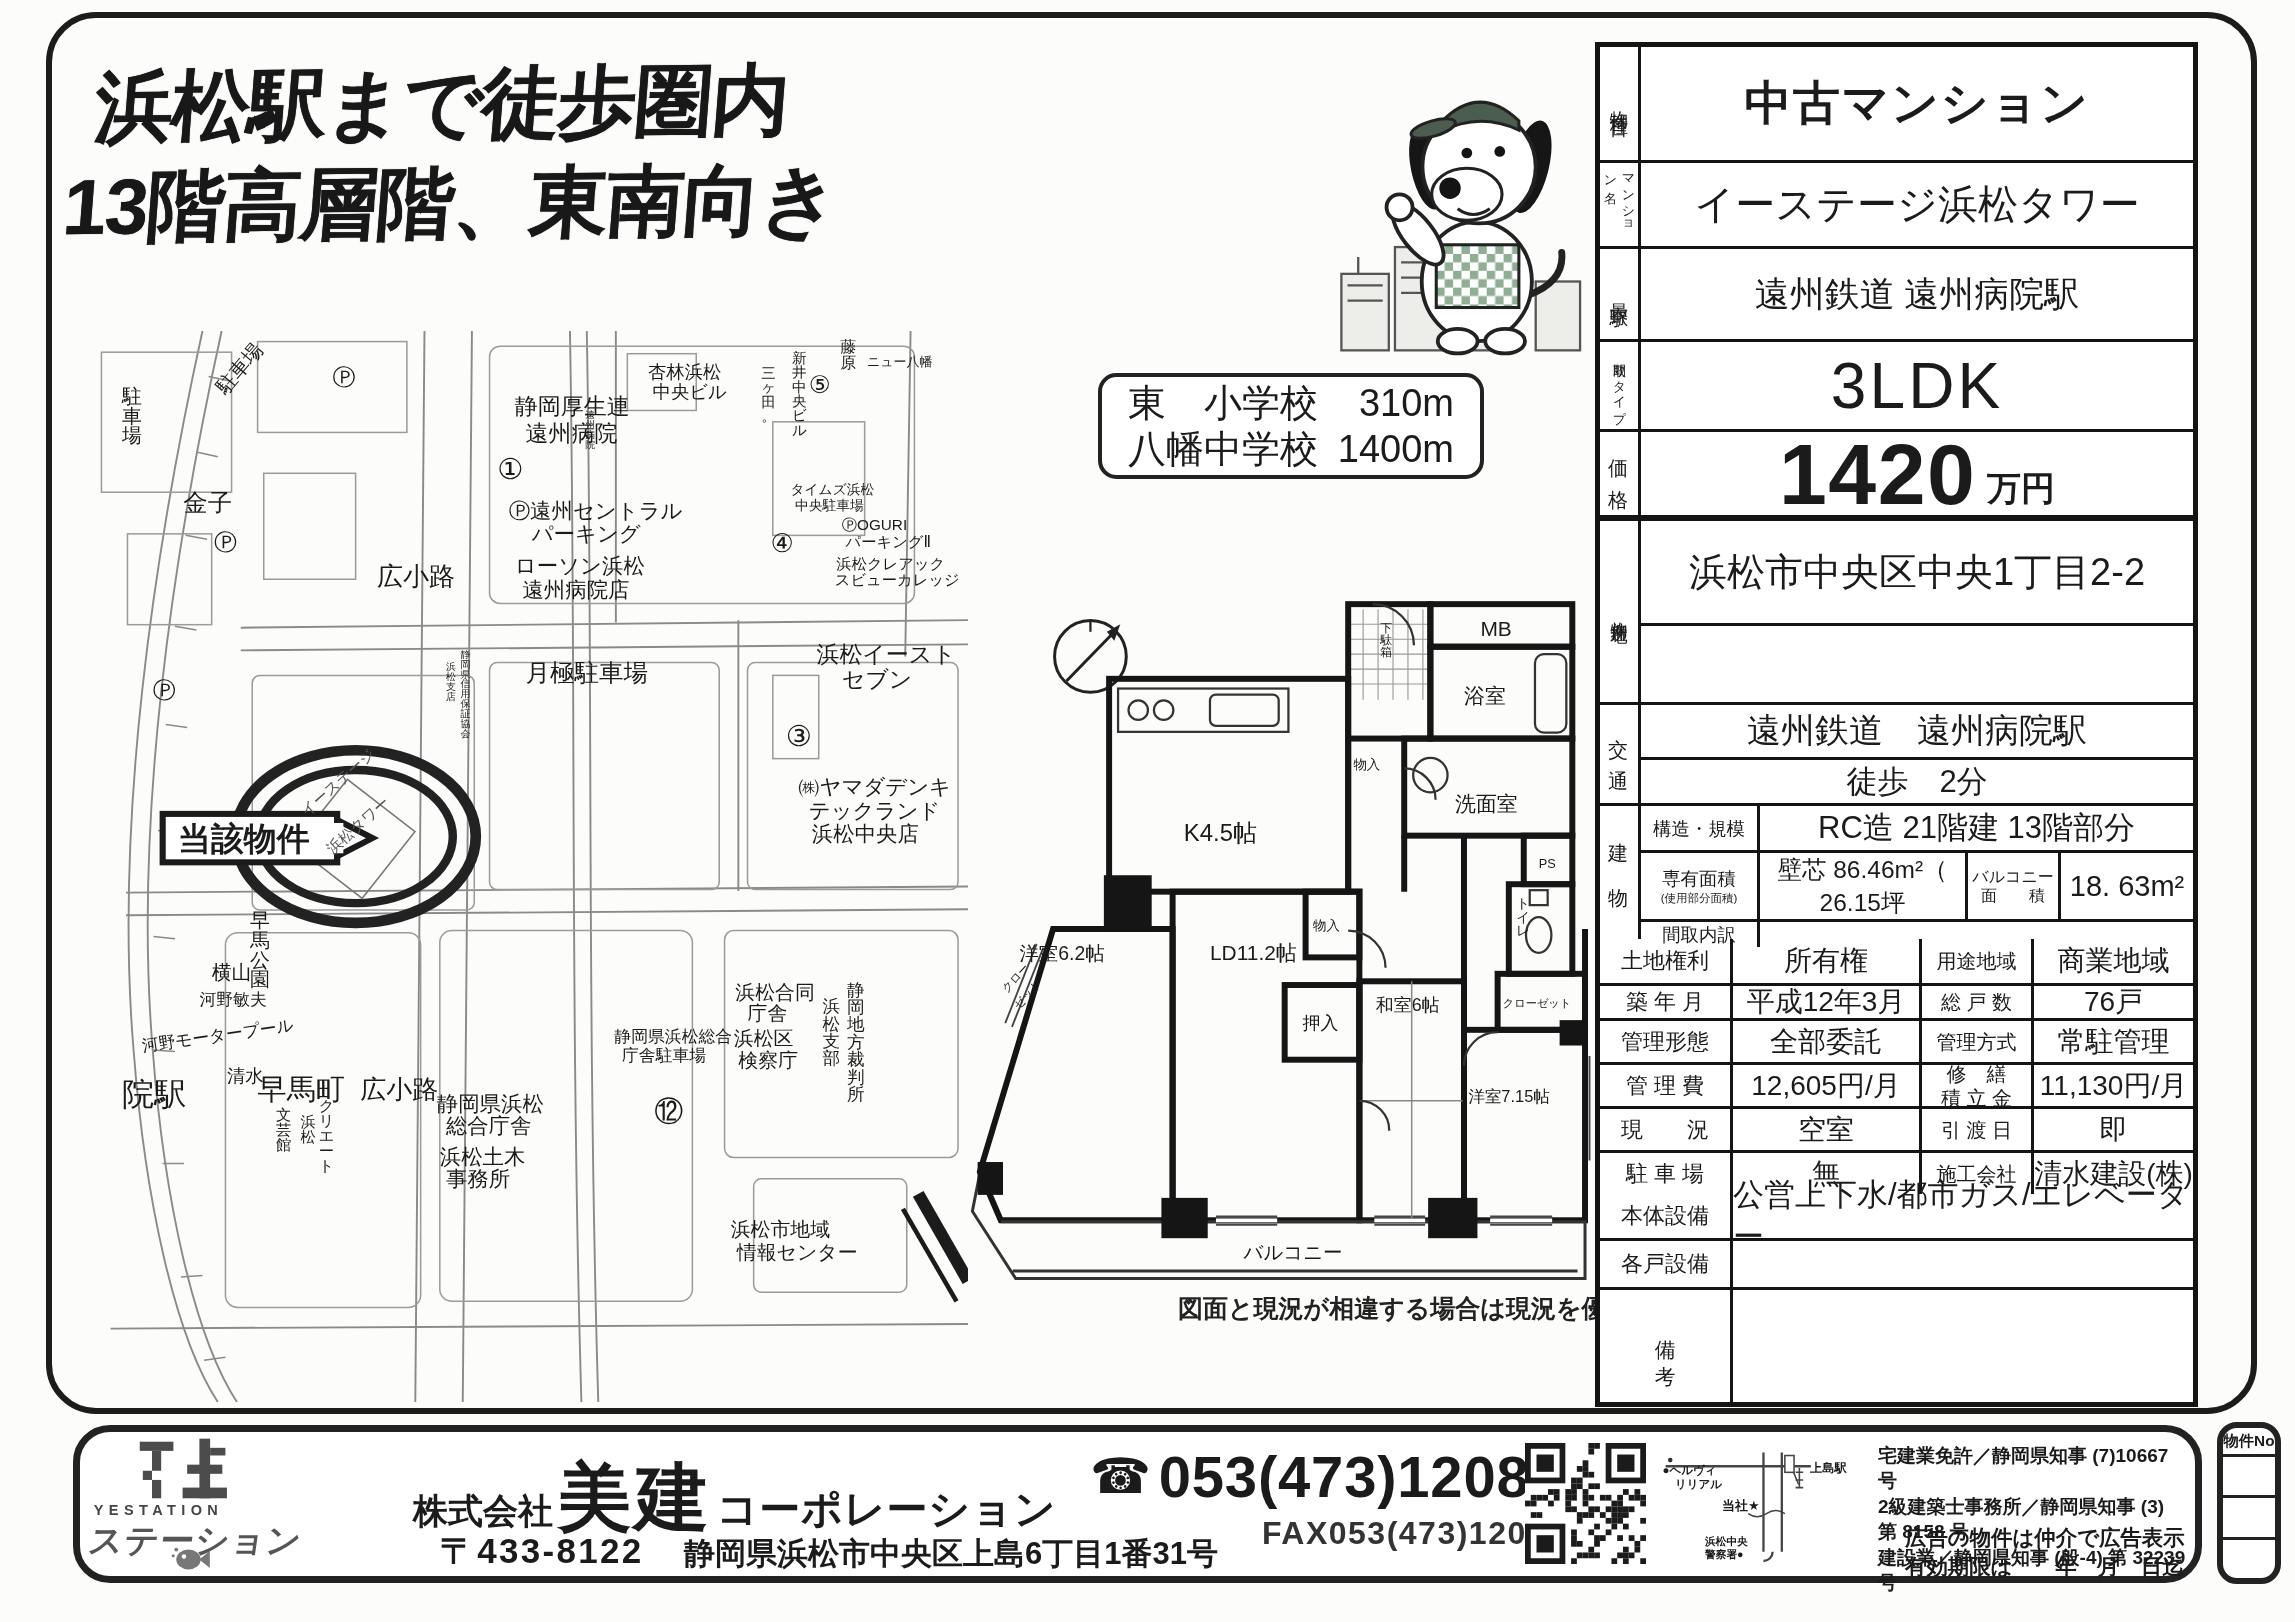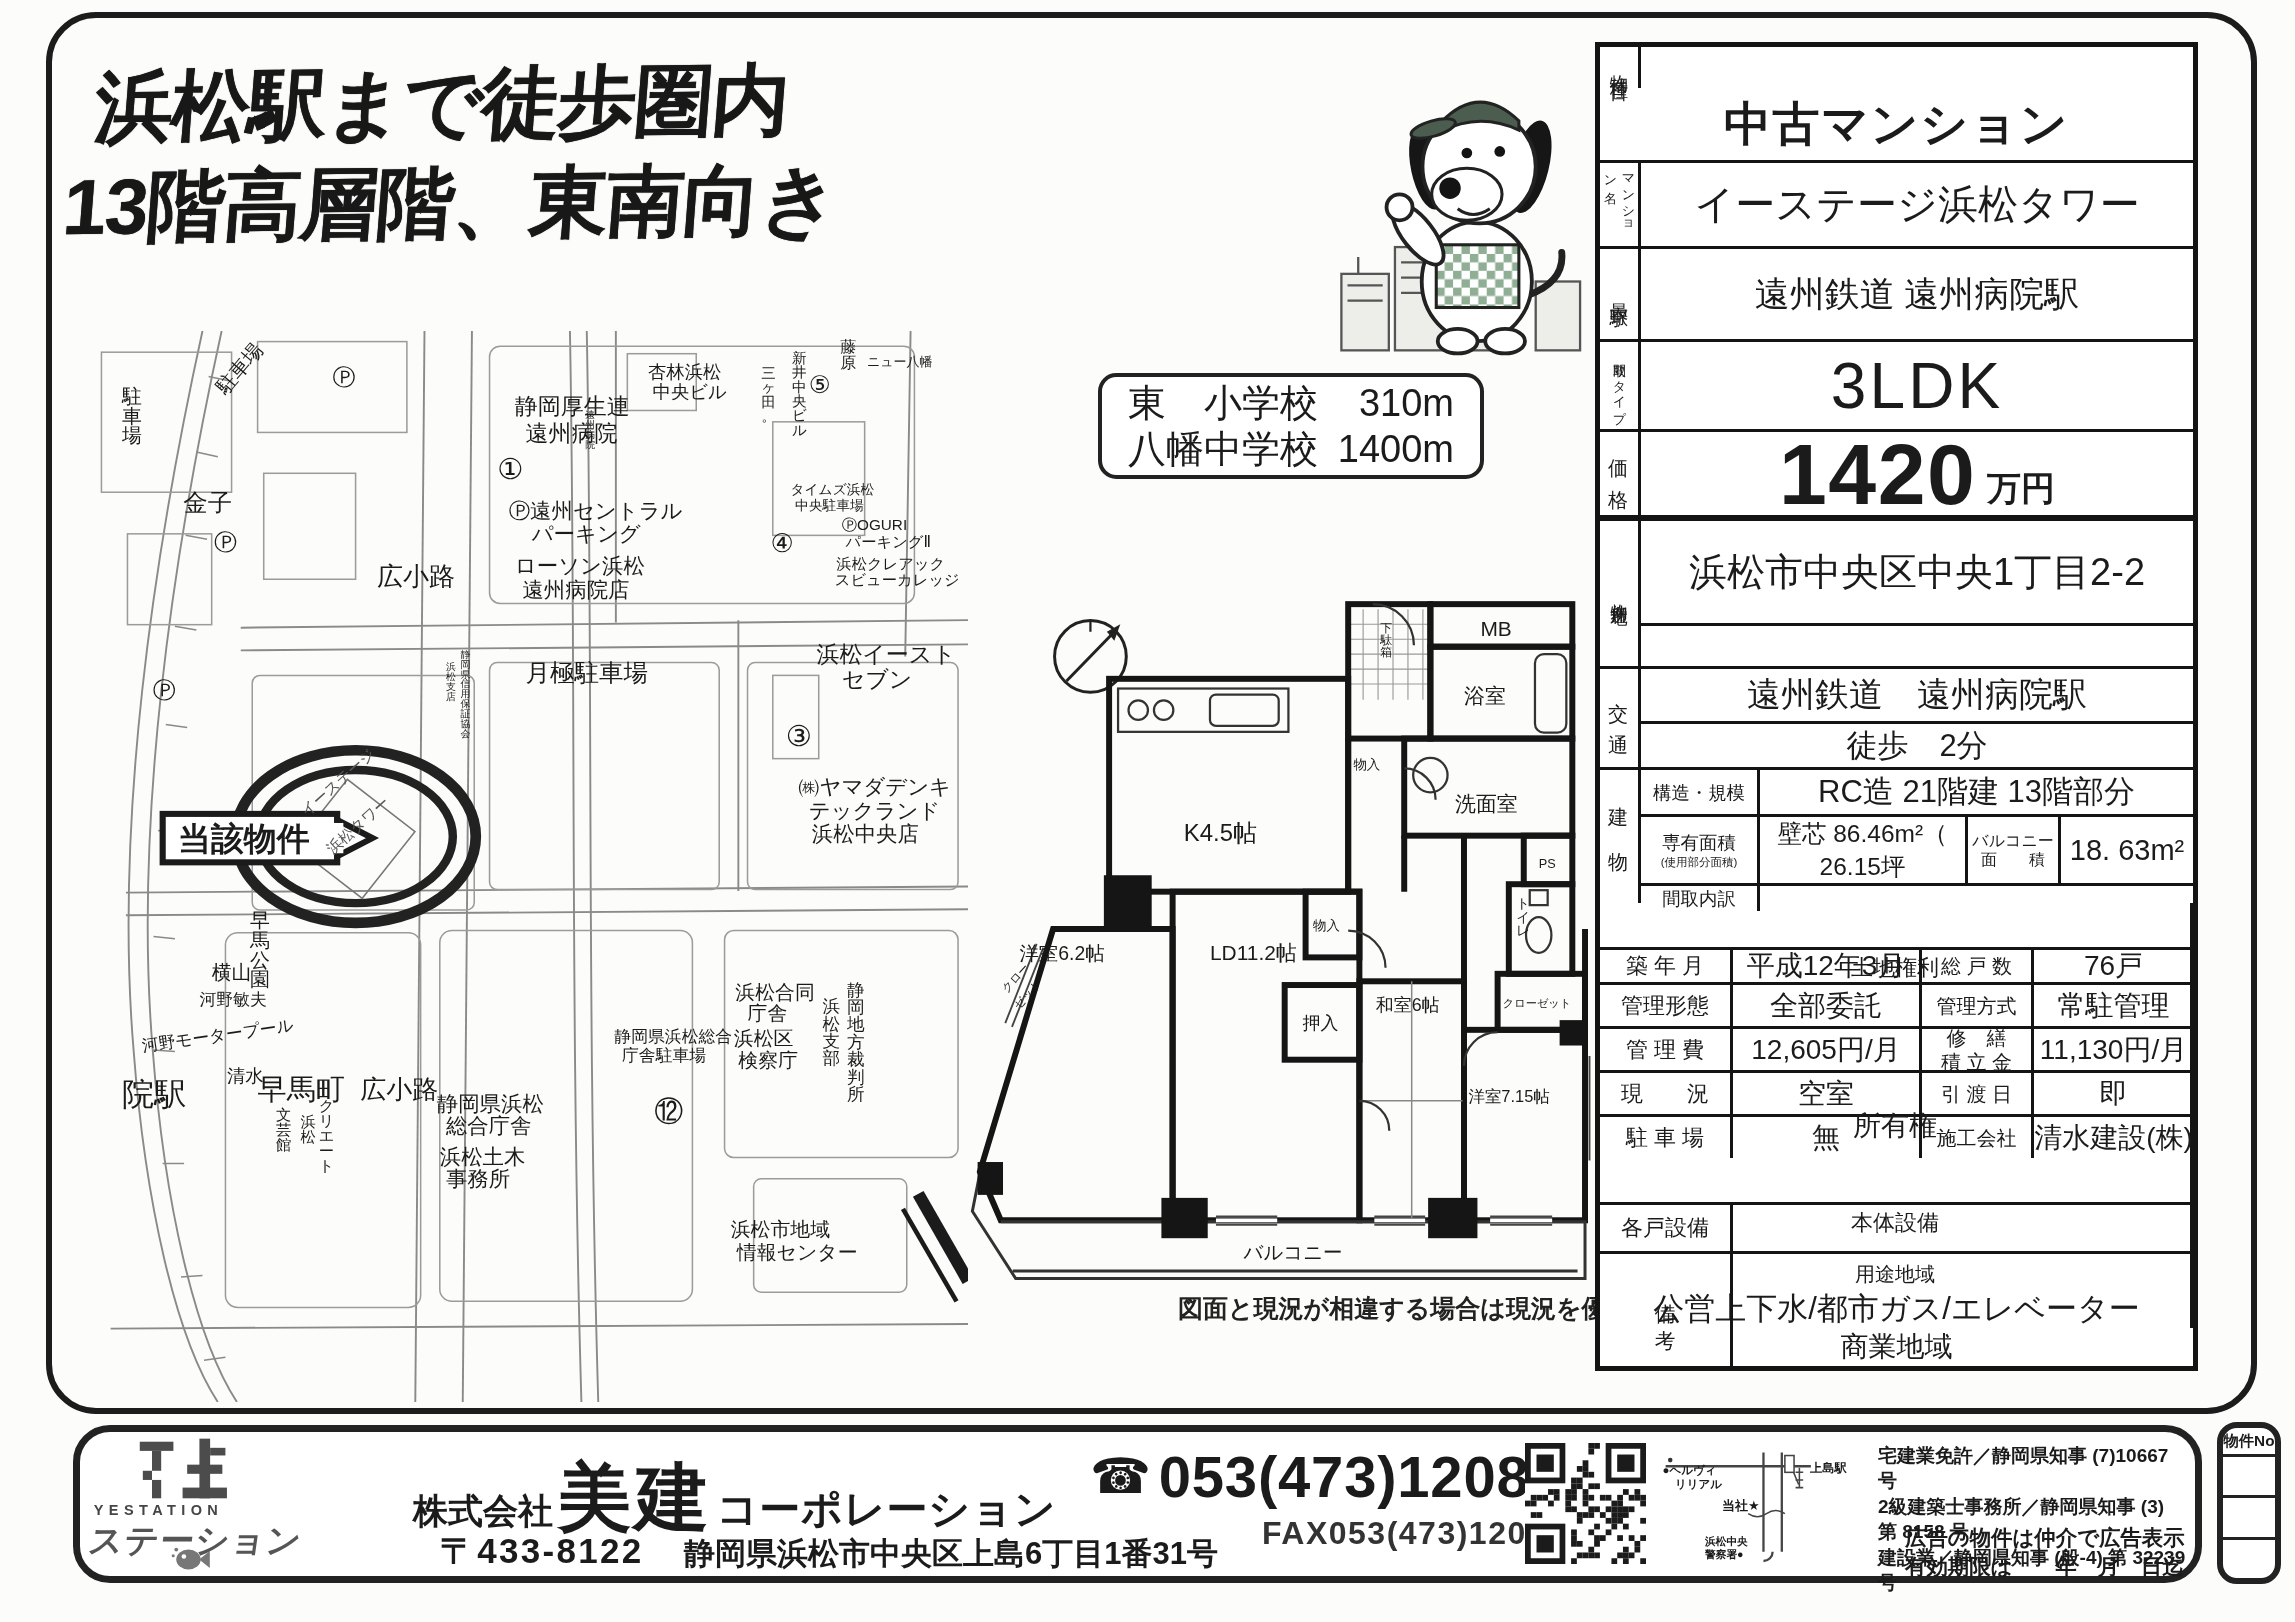--- a/index.html
+++ b/index.html
@@ -18,21 +18,21 @@
   .school-box{left:1098px;top:373px;width:386px;height:106px;border:4.6px solid #222;border-radius:18.4px;
               box-sizing:border-box;display:flex;flex-direction:column;justify-content:center;
               padding:4.6px 26px;background:#fff;}
   .school-row{display:flex;font-size:38px;font-weight:500;line-height:1.22;}
   .school-row .dist{margin-left:auto;}
   
   .plan-note{left:1178px;top:1292px;font-size:25px;font-weight:600;color:#222;}
   
   .spec{left:1595px;top:42px;width:603px;border:5.4px solid #141414;box-sizing:border-box;background:#fff;}
   .trow{display:flex;border-top:3.1px solid #141414;box-sizing:border-box;align-items:stretch;}
-  .trow:first-child{border-top:none;flex-direction:column;}
+  .trow:first-child{border-top:none;}
   .thick{border-top:6.9px solid #141414;}
   .vlab{width:41px;flex:0 0 41px;border-right:3.1px solid #141414;display:flex;align-items:center;
         justify-content:center;writing-mode:vertical-rl;text-orientation:upright;
         font-size:18.4px;letter-spacing:3.8px;padding:3.1px 0;box-sizing:border-box;}
   .tval{flex:1;display:flex;align-items:center;justify-content:center;text-align:center;}
   .fs64{font-size:47px;font-weight:600;letter-spacing:1.5px;}
   .fs54{font-size:40px;font-weight:500;}
   .fs46{font-size:35px;font-weight:500;}
   .fs82{font-size:64px;font-weight:500;letter-spacing:3.1px;}
   .fs50{font-size:38px;font-weight:500;}
@@ -396,21 +396,21 @@
       <div class="vlab vs17">間取りタイプ</div>
       <div class="tval fs82">3LDK</div>
     </div>
     <div class="trow" style="height:86px">
       <div class="vlab ls40">価格</div>
       <div class="tval">
         <span class="price-num">1420</span>
         <span class="price-unit">万円</span>
       </div>
     </div>
-    <div class="trow thick" style="height:151px">
+    <div class="trow thick" style="height:187px">
       <div class="vlab vs22">物件所在地</div>
       <div class="col">
         <div class="subrow" style="flex:0 0 102px">
             <div class="tval fs50">浜松市中央区中央1丁目2-2</div>
           </div>
         <div class="subrow">
             <div class="tval fs40"></div>
           </div>
       </div>
     </div>

